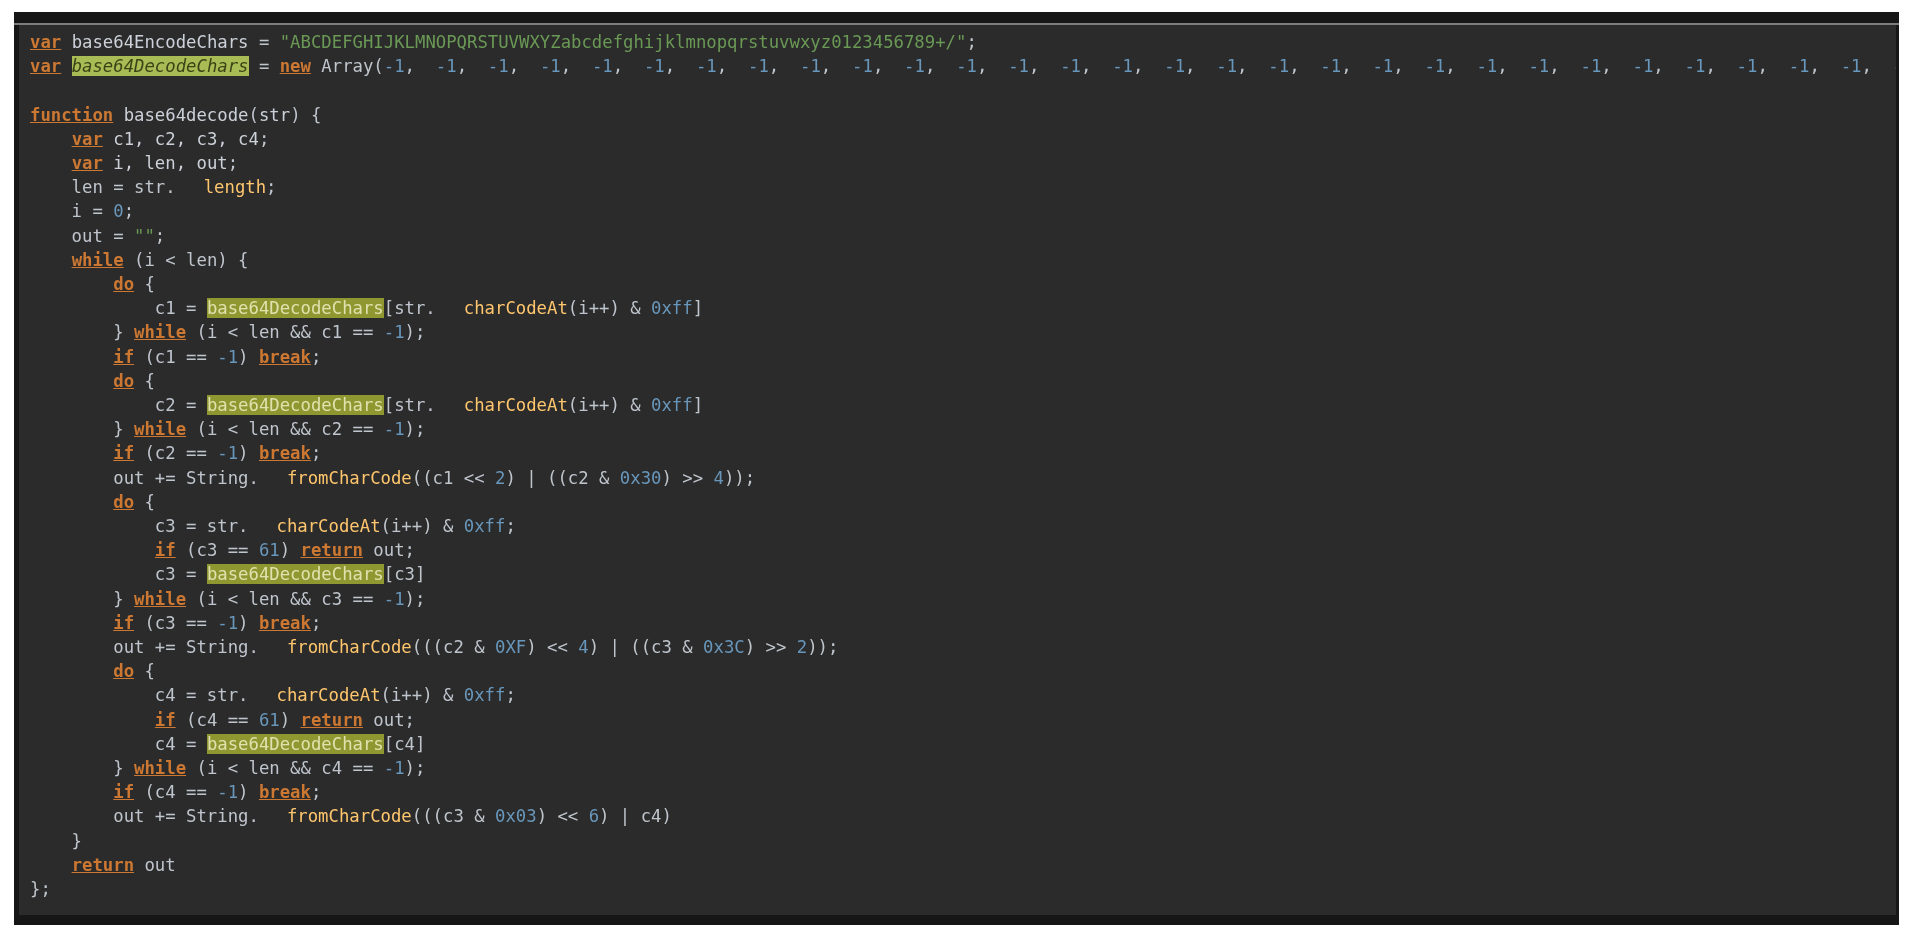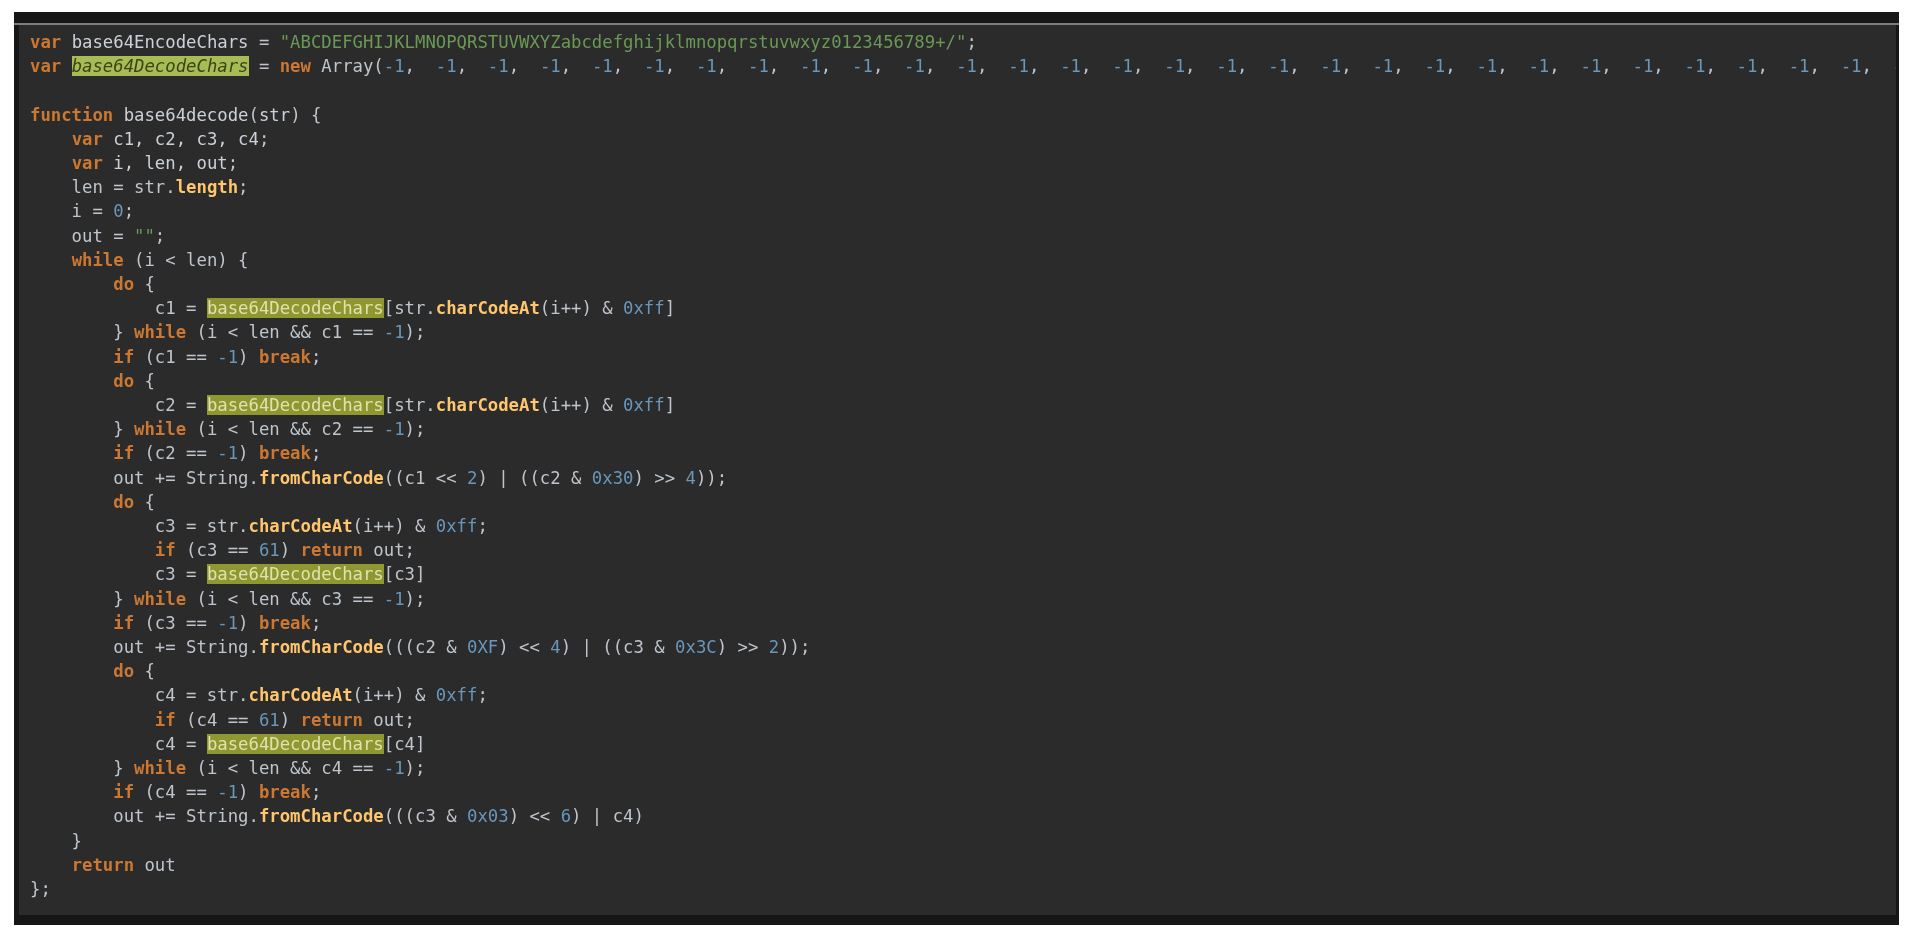--- a/index.html
+++ b/index.html
@@ -36,26 +36,26 @@
     font-family: "DejaVu Sans Mono", monospace;
     font-size: 17.3px;
     line-height: 24.2px;
     white-space: pre;
     cursor: text;
   }
   .code-line {
     min-height: 24.2px;
     white-space: pre;
   }
-  .t-kw { color: var(--kw, #cc7832); font-weight: bold; }
+  .t-kw { color: var(--kw, #cc7832); font-weight: bold; text-decoration: underline; }
   .t-pl { color: var(--pl, #bfc5cd); }
   .t-vr { color: var(--vr, #ccd1d9); }
   .t-st { color: var(--st, #6a9955); }
   .t-nu { color: var(--nu, #6897bb); }
-  .t-me { color: var(--me, #ffc66d); font-weight: bold; }
+  .t-me { color: var(--me, #ffc66d); font-weight: normal; margin-left: 28px; }
   .t-hl { background: var(--hlbg, #8f9830); color: var(--hltx, #e0e1ae); }
   .t-hld { background: var(--hldbg, #a8bc55); color: var(--hldtx, #3a4316); font-style: italic; }
 </style>
 </head>
 <body>
 
 <div class="editor-window">
   <div class="editor-topbar"></div>
   <div class="code-area"><div class="code-line"><span class="t-kw">var</span><span class="t-pl"> </span><span class="t-vr">base64EncodeChars</span><span class="t-pl"> = </span><span class="t-st">"ABCDEFGHIJKLMNOPQRSTUVWXYZabcdefghijklmnopqrstuvwxyz0123456789+/"</span><span class="t-pl">;</span></div><div class="code-line"><span class="t-kw">var</span><span class="t-pl"> </span><span class="t-hld">base64DecodeChars</span><span class="t-pl"> = </span><span class="t-kw">new</span><span class="t-pl"> Array(</span><span class="t-nu">-1</span><span class="t-pl">,  </span><span class="t-nu">-1</span><span class="t-pl">,  </span><span class="t-nu">-1</span><span class="t-pl">,  </span><span class="t-nu">-1</span><span class="t-pl">,  </span><span class="t-nu">-1</span><span class="t-pl">,  </span><span class="t-nu">-1</span><span class="t-pl">,  </span><span class="t-nu">-1</span><span class="t-pl">,  </span><span class="t-nu">-1</span><span class="t-pl">,  </span><span class="t-nu">-1</span><span class="t-pl">,  </span><span class="t-nu">-1</span><span class="t-pl">,  </span><span class="t-nu">-1</span><span class="t-pl">,  </span><span class="t-nu">-1</span><span class="t-pl">,  </span><span class="t-nu">-1</span><span class="t-pl">,  </span><span class="t-nu">-1</span><span class="t-pl">,  </span><span class="t-nu">-1</span><span class="t-pl">,  </span><span class="t-nu">-1</span><span class="t-pl">,  </span><span class="t-nu">-1</span><span class="t-pl">,  </span><span class="t-nu">-1</span><span class="t-pl">,  </span><span class="t-nu">-1</span><span class="t-pl">,  </span><span class="t-nu">-1</span><span class="t-pl">,  </span><span class="t-nu">-1</span><span class="t-pl">,  </span><span class="t-nu">-1</span><span class="t-pl">,  </span><span class="t-nu">-1</span><span class="t-pl">,  </span><span class="t-nu">-1</span><span class="t-pl">,  </span><span class="t-nu">-1</span><span class="t-pl">,  </span><span class="t-nu">-1</span><span class="t-pl">,  </span><span class="t-nu">-1</span><span class="t-pl">,  </span><span class="t-nu">-1</span><span class="t-pl">,  </span><span class="t-nu">-1</span><span class="t-pl">,  </span><span class="t-nu">-1</span></div><div class="code-line"></div><div class="code-line"><span class="t-kw">function</span><span class="t-pl"> </span><span class="t-vr">base64decode</span><span class="t-pl">(</span><span class="t-vr">str</span><span class="t-pl">) {</span></div><div class="code-line"><span class="t-pl">    </span><span class="t-kw">var</span><span class="t-pl"> </span><span class="t-vr">c1, c2, c3, c4</span><span class="t-pl">;</span></div><div class="code-line"><span class="t-pl">    </span><span class="t-kw">var</span><span class="t-pl"> </span><span class="t-vr">i, len, out</span><span class="t-pl">;</span></div><div class="code-line"><span class="t-pl">    len = str.</span><span class="t-me">length</span><span class="t-pl">;</span></div><div class="code-line"><span class="t-pl">    i = </span><span class="t-nu">0</span><span class="t-pl">;</span></div><div class="code-line"><span class="t-pl">    out = </span><span class="t-st">""</span><span class="t-pl">;</span></div><div class="code-line"><span class="t-pl">    </span><span class="t-kw">while</span><span class="t-pl"> (i &lt; len) {</span></div><div class="code-line"><span class="t-pl">        </span><span class="t-kw">do</span><span class="t-pl"> {</span></div><div class="code-line"><span class="t-pl">            c1 = </span><span class="t-hl">base64DecodeChars</span><span class="t-pl">[str.</span><span class="t-me">charCodeAt</span><span class="t-pl">(i++) &amp; </span><span class="t-nu">0xff</span><span class="t-pl">]</span></div><div class="code-line"><span class="t-pl">        } </span><span class="t-kw">while</span><span class="t-pl"> (i &lt; len &amp;&amp; c1 == </span><span class="t-nu">-1</span><span class="t-pl">);</span></div><div class="code-line"><span class="t-pl">        </span><span class="t-kw">if</span><span class="t-pl"> (c1 == </span><span class="t-nu">-1</span><span class="t-pl">) </span><span class="t-kw">break</span><span class="t-pl">;</span></div><div class="code-line"><span class="t-pl">        </span><span class="t-kw">do</span><span class="t-pl"> {</span></div><div class="code-line"><span class="t-pl">            c2 = </span><span class="t-hl">base64DecodeChars</span><span class="t-pl">[str.</span><span class="t-me">charCodeAt</span><span class="t-pl">(i++) &amp; </span><span class="t-nu">0xff</span><span class="t-pl">]</span></div><div class="code-line"><span class="t-pl">        } </span><span class="t-kw">while</span><span class="t-pl"> (i &lt; len &amp;&amp; c2 == </span><span class="t-nu">-1</span><span class="t-pl">);</span></div><div class="code-line"><span class="t-pl">        </span><span class="t-kw">if</span><span class="t-pl"> (c2 == </span><span class="t-nu">-1</span><span class="t-pl">) </span><span class="t-kw">break</span><span class="t-pl">;</span></div><div class="code-line"><span class="t-pl">        out += String.</span><span class="t-me">fromCharCode</span><span class="t-pl">((c1 &lt;&lt; </span><span class="t-nu">2</span><span class="t-pl">) | ((c2 &amp; </span><span class="t-nu">0x30</span><span class="t-pl">) &gt;&gt; </span><span class="t-nu">4</span><span class="t-pl">));</span></div><div class="code-line"><span class="t-pl">        </span><span class="t-kw">do</span><span class="t-pl"> {</span></div><div class="code-line"><span class="t-pl">            c3 = str.</span><span class="t-me">charCodeAt</span><span class="t-pl">(i++) &amp; </span><span class="t-nu">0xff</span><span class="t-pl">;</span></div><div class="code-line"><span class="t-pl">            </span><span class="t-kw">if</span><span class="t-pl"> (c3 == </span><span class="t-nu">61</span><span class="t-pl">) </span><span class="t-kw">return</span><span class="t-pl"> out;</span></div><div class="code-line"><span class="t-pl">            c3 = </span><span class="t-hl">base64DecodeChars</span><span class="t-pl">[c3]</span></div><div class="code-line"><span class="t-pl">        } </span><span class="t-kw">while</span><span class="t-pl"> (i &lt; len &amp;&amp; c3 == </span><span class="t-nu">-1</span><span class="t-pl">);</span></div><div class="code-line"><span class="t-pl">        </span><span class="t-kw">if</span><span class="t-pl"> (c3 == </span><span class="t-nu">-1</span><span class="t-pl">) </span><span class="t-kw">break</span><span class="t-pl">;</span></div><div class="code-line"><span class="t-pl">        out += String.</span><span class="t-me">fromCharCode</span><span class="t-pl">(((c2 &amp; </span><span class="t-nu">0XF</span><span class="t-pl">) &lt;&lt; </span><span class="t-nu">4</span><span class="t-pl">) | ((c3 &amp; </span><span class="t-nu">0x3C</span><span class="t-pl">) &gt;&gt; </span><span class="t-nu">2</span><span class="t-pl">));</span></div><div class="code-line"><span class="t-pl">        </span><span class="t-kw">do</span><span class="t-pl"> {</span></div><div class="code-line"><span class="t-pl">            c4 = str.</span><span class="t-me">charCodeAt</span><span class="t-pl">(i++) &amp; </span><span class="t-nu">0xff</span><span class="t-pl">;</span></div><div class="code-line"><span class="t-pl">            </span><span class="t-kw">if</span><span class="t-pl"> (c4 == </span><span class="t-nu">61</span><span class="t-pl">) </span><span class="t-kw">return</span><span class="t-pl"> out;</span></div><div class="code-line"><span class="t-pl">            c4 = </span><span class="t-hl">base64DecodeChars</span><span class="t-pl">[c4]</span></div><div class="code-line"><span class="t-pl">        } </span><span class="t-kw">while</span><span class="t-pl"> (i &lt; len &amp;&amp; c4 == </span><span class="t-nu">-1</span><span class="t-pl">);</span></div><div class="code-line"><span class="t-pl">        </span><span class="t-kw">if</span><span class="t-pl"> (c4 == </span><span class="t-nu">-1</span><span class="t-pl">) </span><span class="t-kw">break</span><span class="t-pl">;</span></div><div class="code-line"><span class="t-pl">        out += String.</span><span class="t-me">fromCharCode</span><span class="t-pl">(((c3 &amp; </span><span class="t-nu">0x03</span><span class="t-pl">) &lt;&lt; </span><span class="t-nu">6</span><span class="t-pl">) | c4)</span></div><div class="code-line"><span class="t-pl">    }</span></div><div class="code-line"><span class="t-pl">    </span><span class="t-kw">return</span><span class="t-pl"> out</span></div><div class="code-line"><span class="t-pl">};</span></div></div>
 </div>

